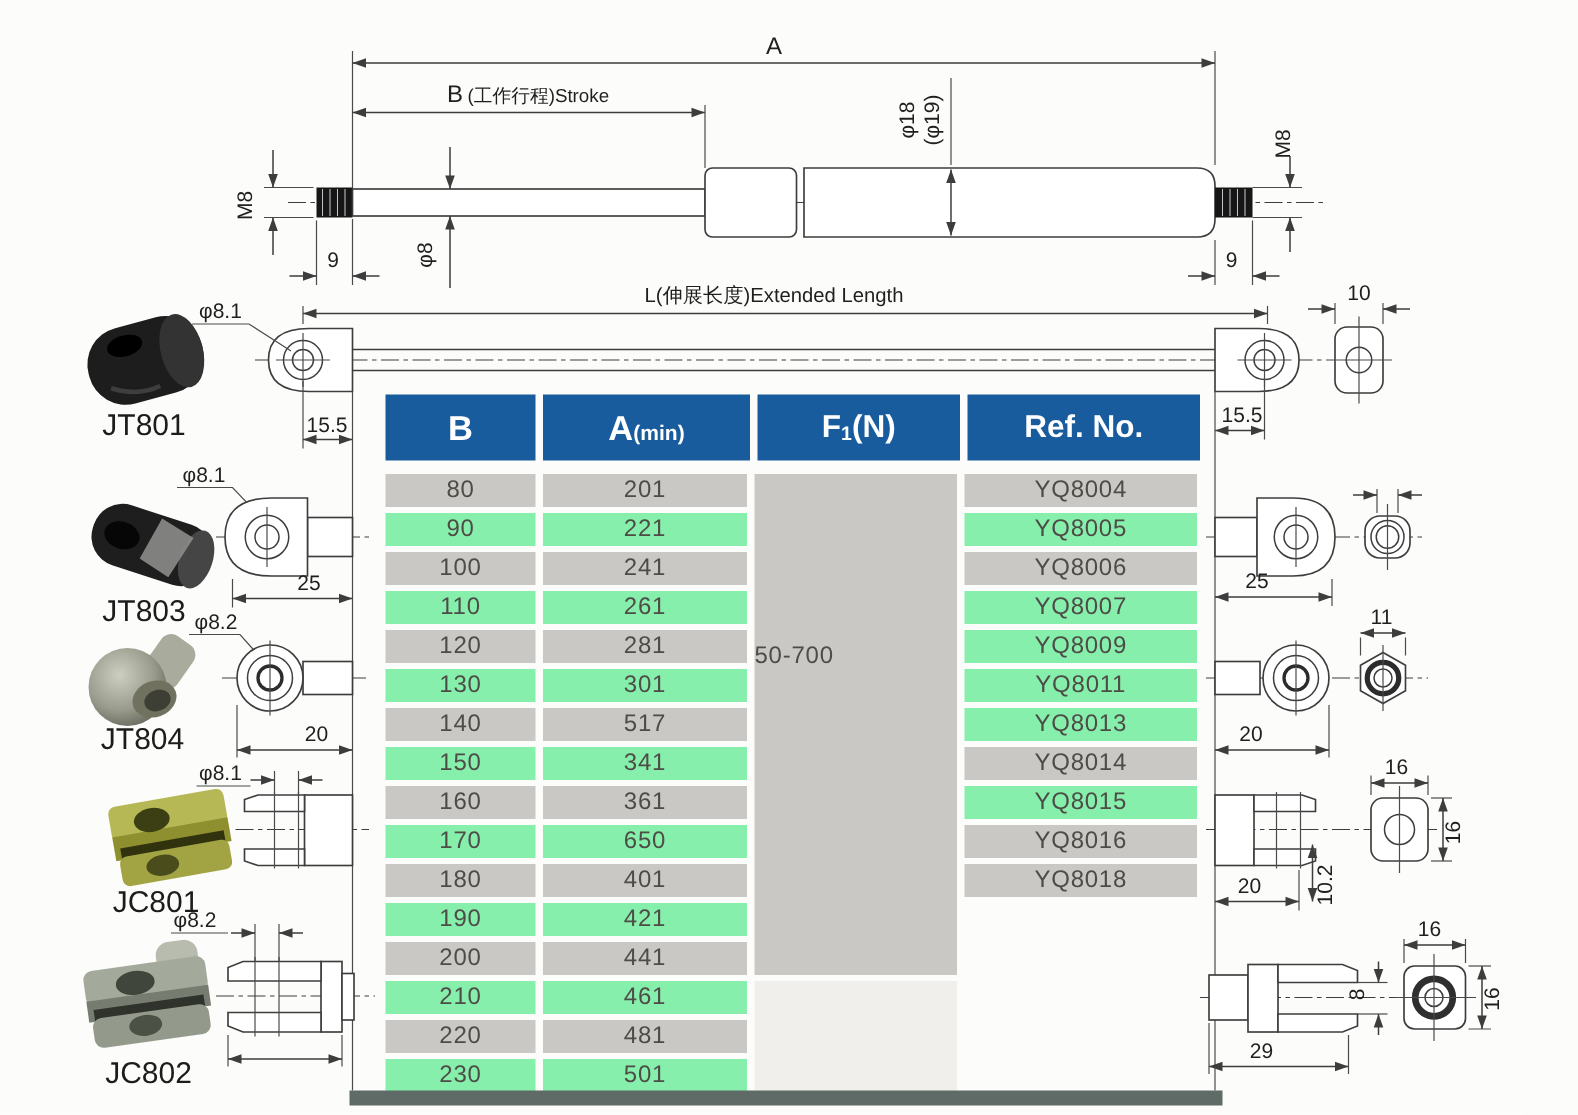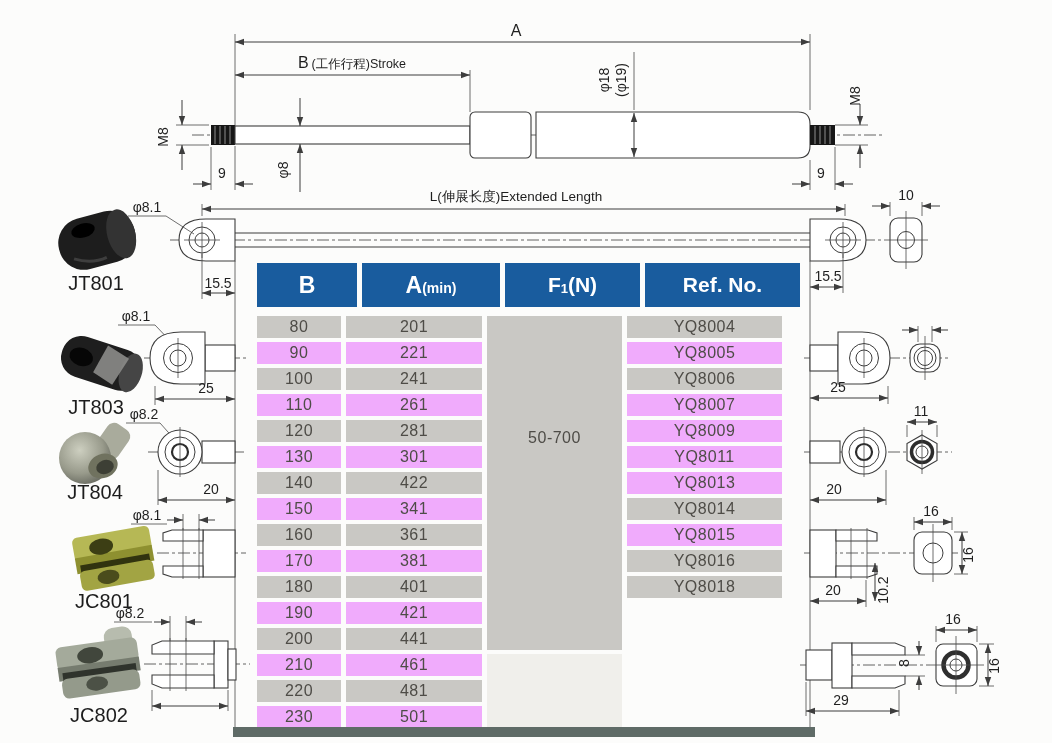--- a/index.html
+++ b/index.html
@@ -20,24 +20,24 @@
   .hcell{background:#195c9e;color:#fff;font-weight:bold;display:flex;align-items:center;justify-content:center;}
   .h-big{font-size:21px;}
   .h-xl{font-size:23px;}
   .h-sub{font-size:13px;margin-top:7px;}
   .h-lo{font-size:14px;margin-top:6px;font-weight:bold;}
   .tbody{position:absolute;left:257px;top:316px;display:flex;gap:5px;}
   .tcol{display:flex;flex-direction:column;}
   .tcell{height:22px;margin-bottom:4px;display:flex;align-items:center;justify-content:center;
          font-size:16px;color:#4e4c47;letter-spacing:0.5px;}
   .row-dark{background:#c9c8c4;}
-  .row-light{background:#f0abfc;}
+  .row-light{background:#86efac;}
   .f1dark{height:334px;background:#c9c8c4;position:relative;margin-bottom:4px;}
   .f1light{height:74px;background:#f0efeb;}
-  .force{position:absolute;top:113px;left:0;width:100%;text-align:center;
+  .force{position:absolute;top:113px;left:0;width:100%;text-align:left;
          font-size:16px;color:#4e4c47;letter-spacing:0.5px;}
   .botbar{position:absolute;left:233px;top:727px;width:582px;height:10px;background:#5f6b67;}
 </style>
 </head>
 <body>
 
 <div id="stage">
 
 <svg width="1052" height="743" viewBox="0 0 1052 743">
   <defs>
@@ -419,21 +419,21 @@
         <span class="h-big">F</span>
         <span class="h-sub">1</span>
         <span class="h-big">(N)</span>
       </div>
   <div class="hcell" style="width:155px">
         <span class="h-big">Ref. No.</span>
       </div>
 </div>
 
 <div class="tbody">
-  <div class="tcol" style="width:84px">
+  <div class="tcol" style="width:100px">
         <div class="tcell row-dark">80</div>
         <div class="tcell row-light">90</div>
         <div class="tcell row-dark">100</div>
         <div class="tcell row-light">110</div>
         <div class="tcell row-dark">120</div>
         <div class="tcell row-light">130</div>
         <div class="tcell row-dark">140</div>
         <div class="tcell row-light">150</div>
         <div class="tcell row-dark">160</div>
         <div class="tcell row-light">170</div>
@@ -444,24 +444,24 @@
         <div class="tcell row-dark">220</div>
         <div class="tcell row-light">230</div>
       </div>
   <div class="tcol" style="width:136px">
         <div class="tcell row-dark">201</div>
         <div class="tcell row-light">221</div>
         <div class="tcell row-dark">241</div>
         <div class="tcell row-light">261</div>
         <div class="tcell row-dark">281</div>
         <div class="tcell row-light">301</div>
-        <div class="tcell row-dark">422</div>
+        <div class="tcell row-dark">517</div>
         <div class="tcell row-light">341</div>
         <div class="tcell row-dark">361</div>
-        <div class="tcell row-light">381</div>
+        <div class="tcell row-light">650</div>
         <div class="tcell row-dark">401</div>
         <div class="tcell row-light">421</div>
         <div class="tcell row-dark">441</div>
         <div class="tcell row-light">461</div>
         <div class="tcell row-dark">481</div>
         <div class="tcell row-light">501</div>
       </div>
   <div class="tcol" style="width:135px">
     <div class="f1dark">
           <span class="force">50-700</span>

